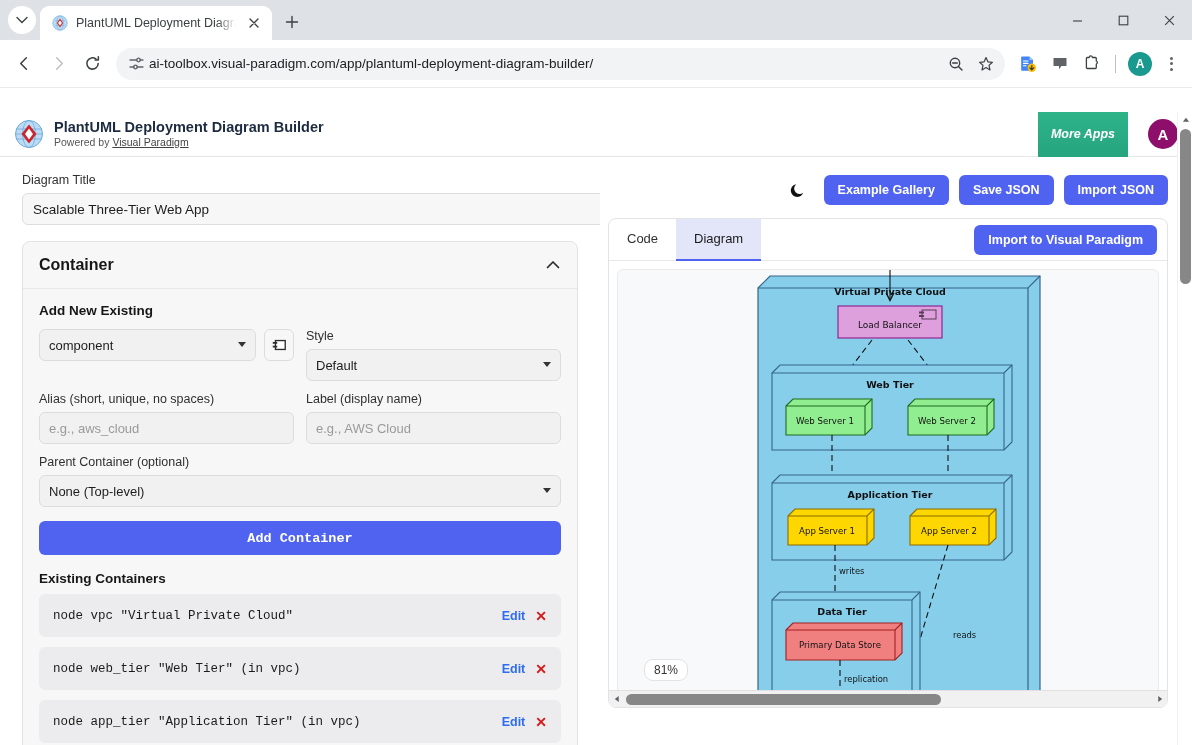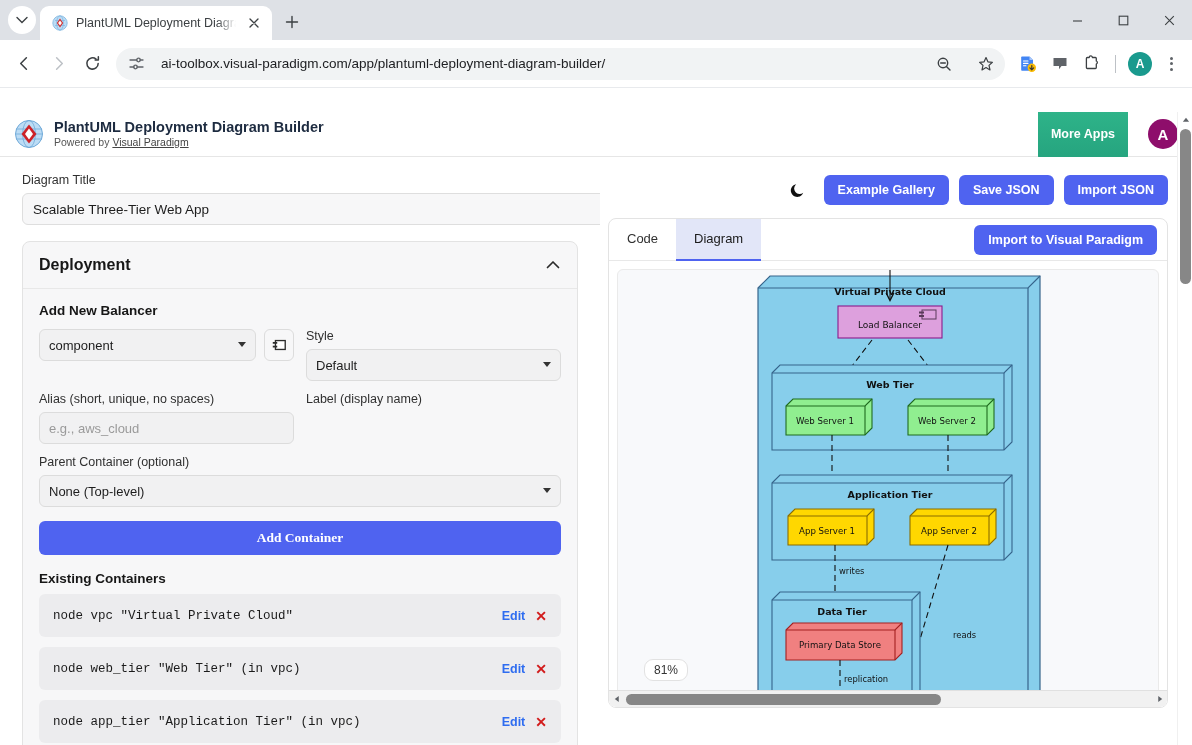--- a/index.html
+++ b/index.html
@@ -46,21 +46,21 @@
 
   .toolbar {
     height:48px; background:#ffffff; display:flex; align-items:center;
     padding:0 8px; gap:2px; border-bottom:1px solid #e8eaed;
   }
   .navbtn { width:32px; height:32px; border-radius:16px; display:flex; align-items:center; justify-content:center; flex:0 0 32px;}
   .navbtn svg { width:17px; height:17px; }
   .omnibox {
     flex:1; height:32px; background:#f1f3f4; border-radius:16px;
     display:flex; align-items:center; padding:0 6px 0 12px; margin:0 6px;
-    gap:16px;
+    gap:4px;
   }
   .omni-icon { width:17px; height:17px; flex:0 0 17px; display:flex; align-items:center;}
   .omni-url { flex:1; font-size:13.5px; color:#202124; white-space:nowrap; overflow:hidden;}
   .omni-btn { width:26px; height:26px; display:flex; align-items:center; justify-content:center; flex:0 0 26px;}
   .omni-btn svg { width:16px; height:16px; }
   .tb-icon { width:30px; height:32px; display:flex; align-items:center; justify-content:center; flex:0 0 30px;}
   .tb-sep { width:1px; height:18px; background:#bdc1c6; margin:0 6px; }
   .avatar-chrome {
     width:24px; height:24px; border-radius:12px; background:#1a9a8e; color:#fff;
     display:flex; align-items:center; justify-content:center; font-size:12px; font-weight:bold;
@@ -77,21 +77,21 @@
     display:flex; align-items:center; padding:0 14px; gap:10px;
   }
   .brand-logo { width:30px; height:30px; flex:0 0 30px; position:relative; }
   .brand-text { flex:1; }
   .brand-title { font-size:14.5px; font-weight:bold; color:#1d2b40; line-height:1.15; }
   .brand-sub { font-size:10.5px; color:#555; line-height:1.3; }
   .brand-sub a { color:#444; text-decoration:underline; }
   .more-apps {
     background:linear-gradient(180deg,#2fb58a,#25a37e); color:#fff; border:none;
     border-radius:5px; font-size:12.5px; font-weight:bold; padding:20px 13px;
-    font-family:"Liberation Sans", sans-serif; cursor:pointer;
+    font-family:"Liberation Sans", sans-serif; cursor:pointer;font-style:italic;
   }
   .avatar-app {
     width:30px; height:30px; border-radius:15px; background:#8e0e6b; color:#fff;
     display:flex; align-items:center; justify-content:center; font-size:15px; font-weight:bold;
     margin-left:10px;
   }
 
   .body-wrap { display:flex; height:612px; background:#ffffff; }
 
   
@@ -135,21 +135,21 @@
   }
   .type-row { display:flex; gap:8px; align-items:flex-end; }
   .icon-btn {
     width:30px; height:32px; flex:0 0 30px; border:1px solid #dcdcdc; border-radius:6px;
     background:#f7f7f8; display:flex; align-items:center; justify-content:center;
   }
   .mt12 { margin-top:11px; }
   .add-btn {
     width:100%; margin-top:14px; height:34px; border:none; border-radius:6px;
     background:#4f63f0; color:#fff; font-size:13.5px; font-weight:bold;
-    font-family:Liberation Serif, serif; cursor:pointer;
+    font-family:Liberation Mono, monospace; cursor:pointer;
   }
   .exist-title { font-size:13.5px; font-weight:bold; color:#171717; margin:16px 0 8px 0; }
   .exist-row {
     background:#ececee; border-radius:6px; height:43px; display:flex; align-items:center;
     padding:0 14px; margin-bottom:10px; gap:10px;
   }
   .exist-code {
     flex:1; font-family:"Liberation Mono", monospace; font-size:12.5px; color:#1b1b1b;
     white-space:nowrap; overflow:hidden;
   }
@@ -353,29 +353,29 @@
     </div>
 
     <div class="body-wrap">
 
       <div class="left">
         <div class="field-label">Diagram Title</div>
         <input class="title-input" value="Scalable Three-Tier Web App" style="">
 
         <div class="card">
           <div class="card-head">
-            <span class="card-title">Deployment</span>
+            <span class="card-title">Container</span>
             <span class="chev">
               <svg viewBox="0 0 16 16" width="16" height="16">
                   <path d="M2.5 10.5 L8 5 L13.5 10.5" stroke="#2b2b2b" stroke-width="1.7" fill="none" stroke-linecap="round" stroke-linejoin="round"></path>
                 </svg>
             </span>
           </div>
           <div class="card-body">
-            <div class="sub-title">Add New Balancer</div>
+            <div class="sub-title">Add New Existing</div>
 
             <div class="row2">
               <div class="col">
                 <div class="type-row">
                   <div class="selwrap" style="flex:1;">
                     <select class="sel">
                       <option>component</option>
                     </select>
                   </div>
                   <div class="icon-btn">
@@ -397,20 +397,21 @@
               </div>
             </div>
 
             <div class="row2 mt12">
               <div class="col">
                 <div class="field-label">Alias (short, unique, no spaces)</div>
                 <input class="inp" placeholder="e.g., aws_cloud" style="">
               </div>
               <div class="col">
                 <div class="field-label">Label (display name)</div>
+                <input class="inp" placeholder="e.g., AWS Cloud" style="">
               </div>
             </div>
 
             <div class="mt12">
               <div class="field-label">Parent Container (optional)</div>
               <div class="selwrap">
                 <select class="sel">
                   <option>None (Top-level)</option>
                 </select>
               </div>

